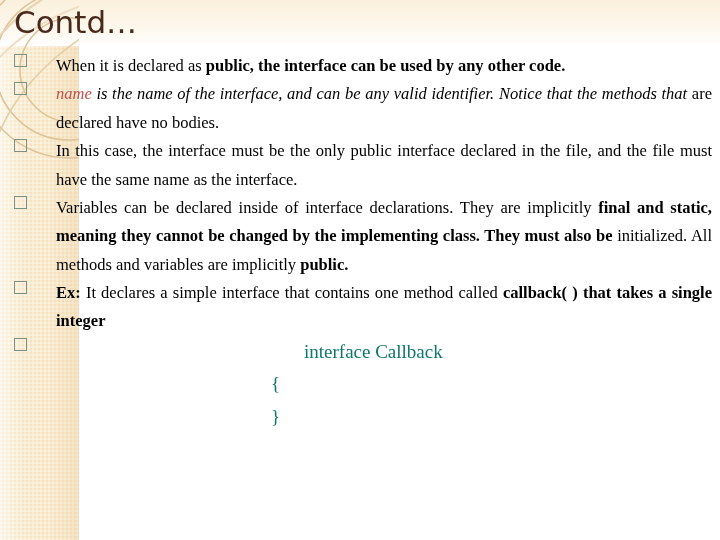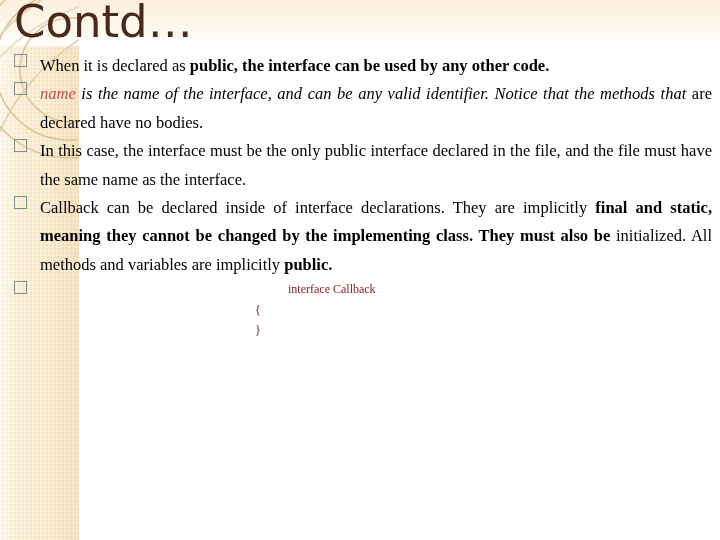--- a/index.html
+++ b/index.html
@@ -76,40 +76,40 @@
     z-index: 1;
   }
 
   
   #title {
     position: absolute;
     left: 14px;
     top: 2px;
     z-index: 5;
     font-family: "DejaVu Sans", "Liberation Sans", sans-serif;
-    font-size: 45px;
+    font-size: 31px;
     line-height: 40px;
     color: #49291c;
     letter-spacing: 0px;
     white-space: nowrap;
   }
 
   
   #content {
     position: absolute;
     left: 0;
     top: 52px;
     width: 720px;
     z-index: 6;
     font-size: 16.5px;
     color: #000000;
   }
   .bullet-row {
     position: relative;
-    padding-left: 40px;
+    padding-left: 56px;
     padding-right: 8px;
     margin: 0 0 0 0;
   }
   .marker {
     position: absolute;
     left: 14px;
     top: 2px;
     width: 13px;
     height: 13px;
     border: 1.6px solid #7d9086;
@@ -128,23 +128,23 @@
   i { font-style: italic; }
   .kw-name {
     color: #c0504d;
     font-style: italic;
   }
 
   
   #code-block {
     position: relative;
     z-index: 6;
-    font-size: 12px;
+    font-size: 19px;
     line-height: 1.72;
-    color: #7f1d1d;
+    color: #0f766e;
   }
   .code-line { white-space: pre; margin: 0; }
   .code-interface { padding-left: 248px; }
   .code-open   { padding-left: 215px; }
   .code-method { padding-left: 238px; }
   .code-close  { padding-left: 215px; }
 </style>
 </head>
 <body>
 
@@ -182,23 +182,27 @@
       <p class="para"><span class="kw-name">name</span><i> is the name of the interface, and can be any valid identifier. Notice that the methods that</i><span> are declared have no bodies.</span></p>
     </div>
 
     <div class="bullet-row">
       <span class="marker"></span>
       <p class="para"><span>In this case, the interface must be the only public interface declared in the file, and the file must have the same name as the interface.</span></p>
     </div>
 
     <div class="bullet-row">
       <span class="marker"></span>
-      <p class="para"><span>Callback can be declared inside of interface declarations. They are implicitly </span><b>final and static, meaning they cannot be changed by the implementing class. They must also be</b><span> initialized. All methods and variables are implicitly </span><b>public.</b></p>
-    </div>
-
+      <p class="para"><span>Variables can be declared inside of interface declarations. They are implicitly </span><b>final and static, meaning they cannot be changed by the implementing class. They must also be</b><span> initialized. All methods and variables are implicitly </span><b>public.</b></p>
+    </div>
+
+    <div class="bullet-row">
+      <span class="marker"></span>
+      <p class="para"><b>Ex:</b><span> It declares a simple interface that contains one method called </span><b>callback( ) that takes a single integer</b></p>
+    </div>
 
     <div class="bullet-row">
       <span class="marker"></span>
       <div id="code-block">
         <div class="code-line code-interface">interface Callback</div>
         <div class="code-line code-open">{</div>
         <div class="code-line code-close">}</div>
       </div>
     </div>
 

